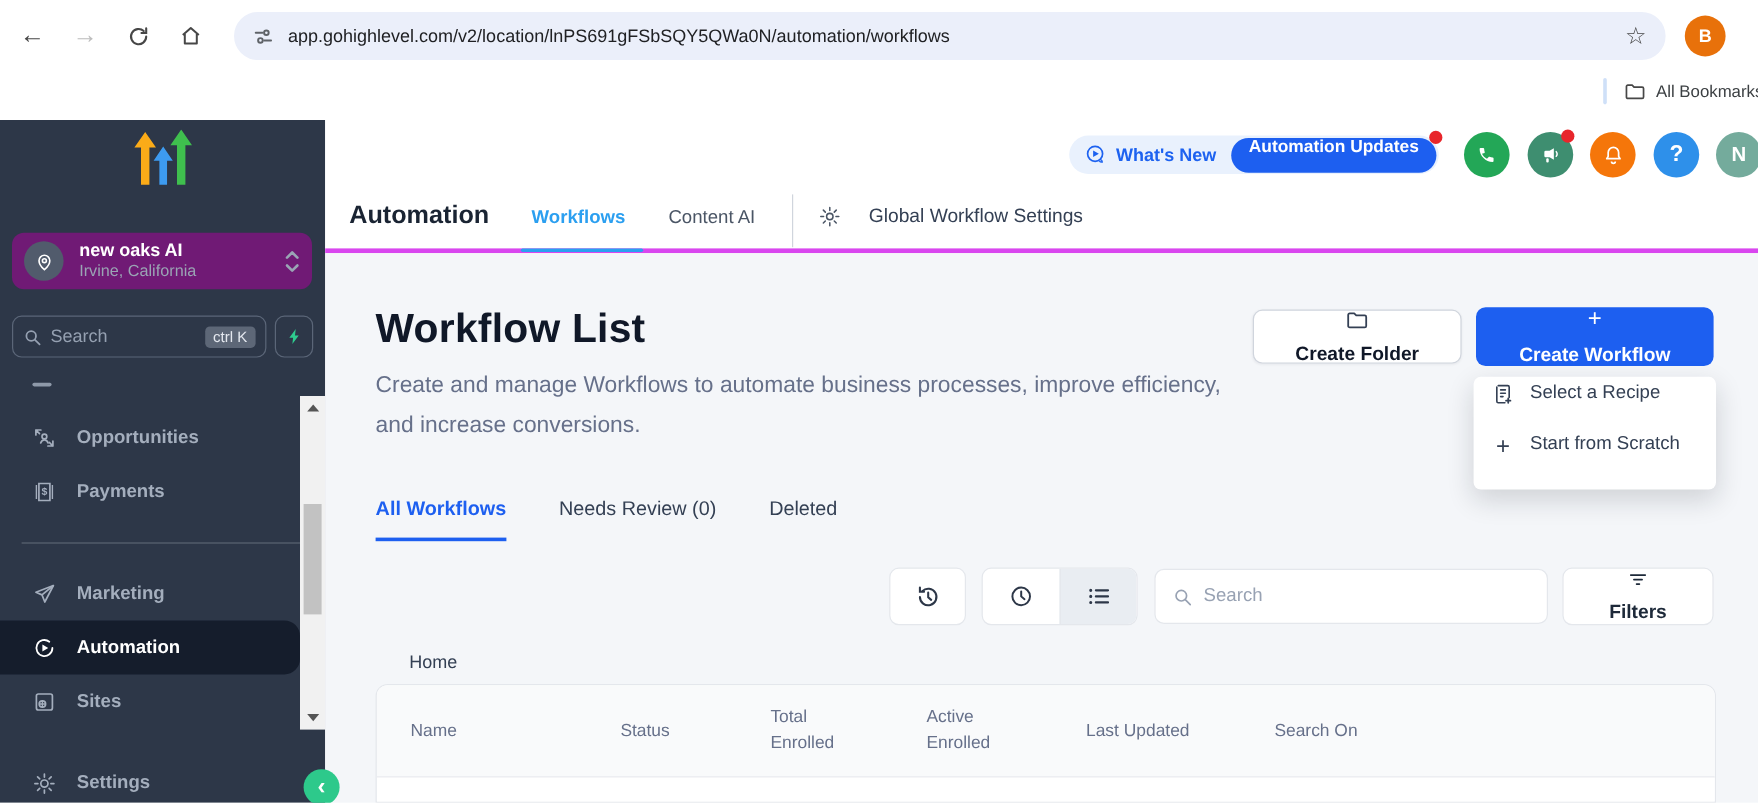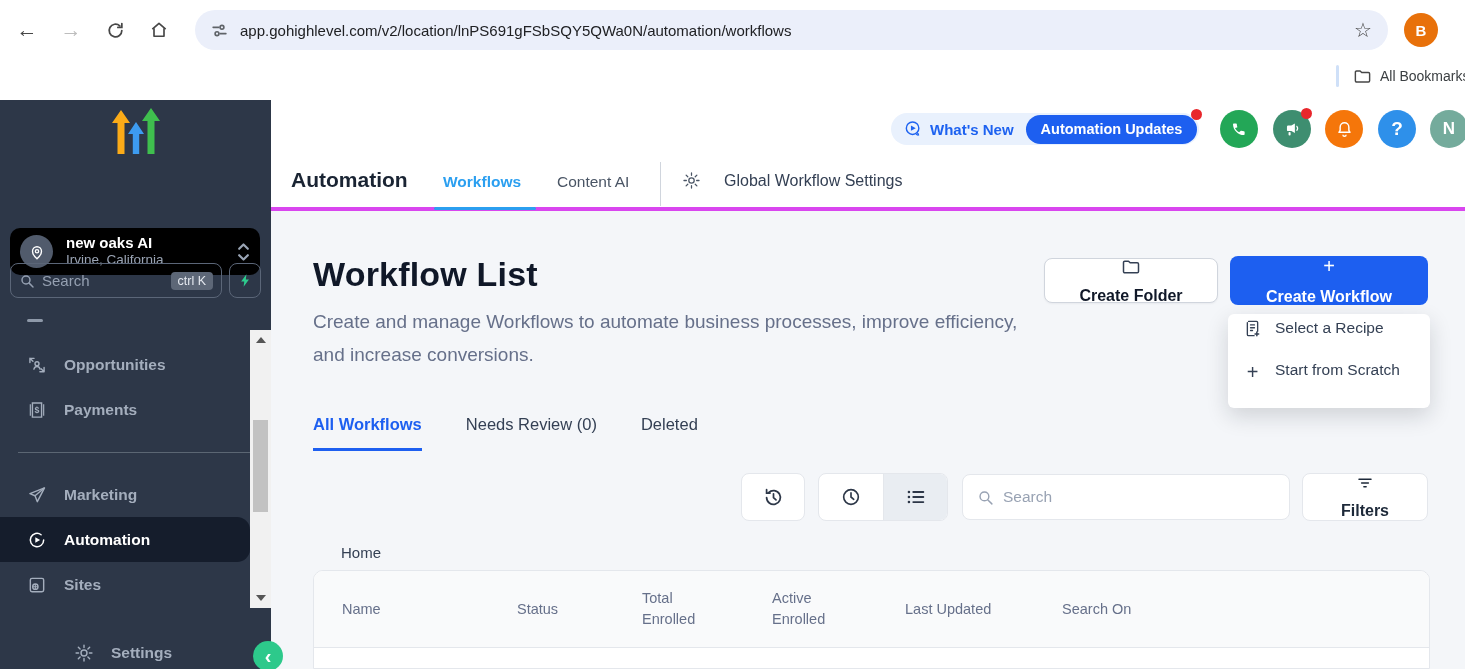--- a/index.html
+++ b/index.html
@@ -18,22 +18,22 @@
             display:flex; align-items:center; padding:0 16px; }
   .url-text { font-size:15px; color:#202124; margin-left:12px; flex:1; white-space:nowrap; overflow:hidden; }
   .avatar-b { position:absolute; left:1404px; top:13px; width:34px; height:34px; border-radius:50%; background:#e8710a;
               color:#fff; font-size:15px; font-weight:bold; display:flex; align-items:center; justify-content:center; }
   .bm-bar { position:absolute; right:0; top:62px; height:28px; display:flex; align-items:center; }
   .bm-sep { width:3px; height:22px; background:#cfe0f8; border-radius:2px; margin-right:14px; }
   .bm-label { font-size:14px; color:#3c4043; margin-left:8px; white-space:nowrap; width:85px; overflow:hidden; }
 
   
   .sidebar { position:absolute; left:0; top:100px; width:271px; height:569px; background:#2d3748; }
-  .loc-card { position:absolute; left:10px; top:94px; width:250px; height:47px; background:#000000; border-radius:10px;
-              display:flex; align-items:center; padding:0 10px; cursor:pointer;margin-top:34px; }
+  .loc-card { position:absolute; left:10px; top:94px; width:250px; height:47px; background:#701a75; border-radius:10px;
+              display:flex; align-items:center; padding:0 10px; cursor:pointer; }
   .loc-circle { width:33px; height:33px; border-radius:50%; background:#515b6c; display:flex; align-items:center; justify-content:center; }
   .loc-name { font-size:15px; font-weight:bold; color:#fff; line-height:1.25; }
   .loc-city { font-size:13.5px; color:#9aa4b4; line-height:1.25;text-align:center; }
   .side-search { position:absolute; left:10px; top:163px; width:212px; height:35px; border:1px solid #5b6678; border-radius:8px;
                  display:flex; align-items:center; padding:0 8px; color:#95a0b1; }
   .side-search input { background:transparent; border:none; outline:none; color:#d7dce4; font-size:15px; width:100px; margin-left:7px;
                        font-family:inherit; }
   .side-search input::placeholder { color:#95a0b1; }
   .kbd { background:#5d6777; color:#e4e8ef; font-size:12.5px; border-radius:4px; padding:2px 7px; margin-left:auto; }
   .bolt-btn { position:absolute; left:229px; top:163px; width:32px; height:35px; border:1px solid #5b6678; border-radius:8px;
@@ -51,21 +51,21 @@
   .collapse-btn { position:absolute; left:253px; top:541px; width:30px; height:30px; border-radius:50%; background:#2dc98b;
                   color:#0e7a50; font-size:20px; font-weight:bold; display:flex; align-items:center; justify-content:center;
                   border:none; cursor:pointer; z-index:5; }
 
   
   .app-header { position:absolute; left:271px; top:100px; width:1194px; height:111px; background:#fff; border-bottom:4px solid #d946ef; }
   .wn-pill { position:absolute; left:620px; top:13px; height:32px; background:#e9f1fd; border-radius:16px;
              display:flex; align-items:center; padding:0 2px 0 12px; cursor:pointer; }
   .wn-label { color:#1d62f0; font-size:15px; font-weight:bold; margin:0 12px 0 7px; }
   .au-pill { position:relative; height:29px; background:#1d5ff0; border-radius:15px; color:#fff; font-size:14.5px; font-weight:bold;
-             display:flex; align-items:center; padding:0 15px; }
+             display:flex; align-items:flex-start; padding:0 15px; }
   .dot { position:absolute; width:11px; height:11px; border-radius:50%; background:#e8262b; }
   .hicon { position:absolute; top:10px; width:38px; height:38px; border-radius:50%; display:flex; align-items:center; justify-content:center;
            cursor:pointer; color:#fff; }
   .app-title { position:absolute; left:20px; top:68px; font-size:21px; font-weight:bold; color:#1a2433; }
   .top-tab { position:absolute; top:73px; font-size:15.5px; cursor:pointer; }
   .tab-underline { position:absolute; left:163px; top:107px; width:102px; height:3px; background:#2b9ff0; border-radius:2px; }
   .hdr-vdiv { position:absolute; left:389px; top:62px; width:1px; height:44px; background:#d0d5dd; }
   .gws { position:absolute; left:411px; top:71px; display:flex; align-items:center; gap:23px; color:#344054; font-size:16px; cursor:pointer; }
 
   
@@ -251,21 +251,21 @@
     <span>
       <svg width="20" height="20" viewBox="0 0 24 24" fill="none" stroke="currentColor" stroke-width="1.7">
           <rect x="4" y="4" width="16" height="16" rx="2"></rect>
           <circle cx="10" cy="14" r="3.2"></circle>
           <path d="M6.8 14h6.4M10 10.8v6.4" stroke-width="1.3"></path>
         </svg>
     </span>
     <span class="mlabel">Sites</span>
   </div>
 
-  <div class="menu-item" style="top:538px;height:30px;margin-left:47px;">
+  <div class="menu-item" style="top:538px;height:30px;">
     <span>
       <svg width="20" height="20" viewBox="0 0 24 24" fill="none" stroke="currentColor" stroke-width="1.7" stroke-linecap="round">
           <circle cx="12" cy="12" r="3.6"></circle>
           <path d="M12 2.5v3M12 18.5v3M2.5 12h3M18.5 12h3M5.2 5.2l2.1 2.1M16.7 16.7l2.1 2.1M18.8 5.2l-2.1 2.1M7.3 16.7l-2.1 2.1"></path>
         </svg>
     </span>
     <span class="mlabel">Settings</span>
   </div>
 
   <div class="scrolltrack">

